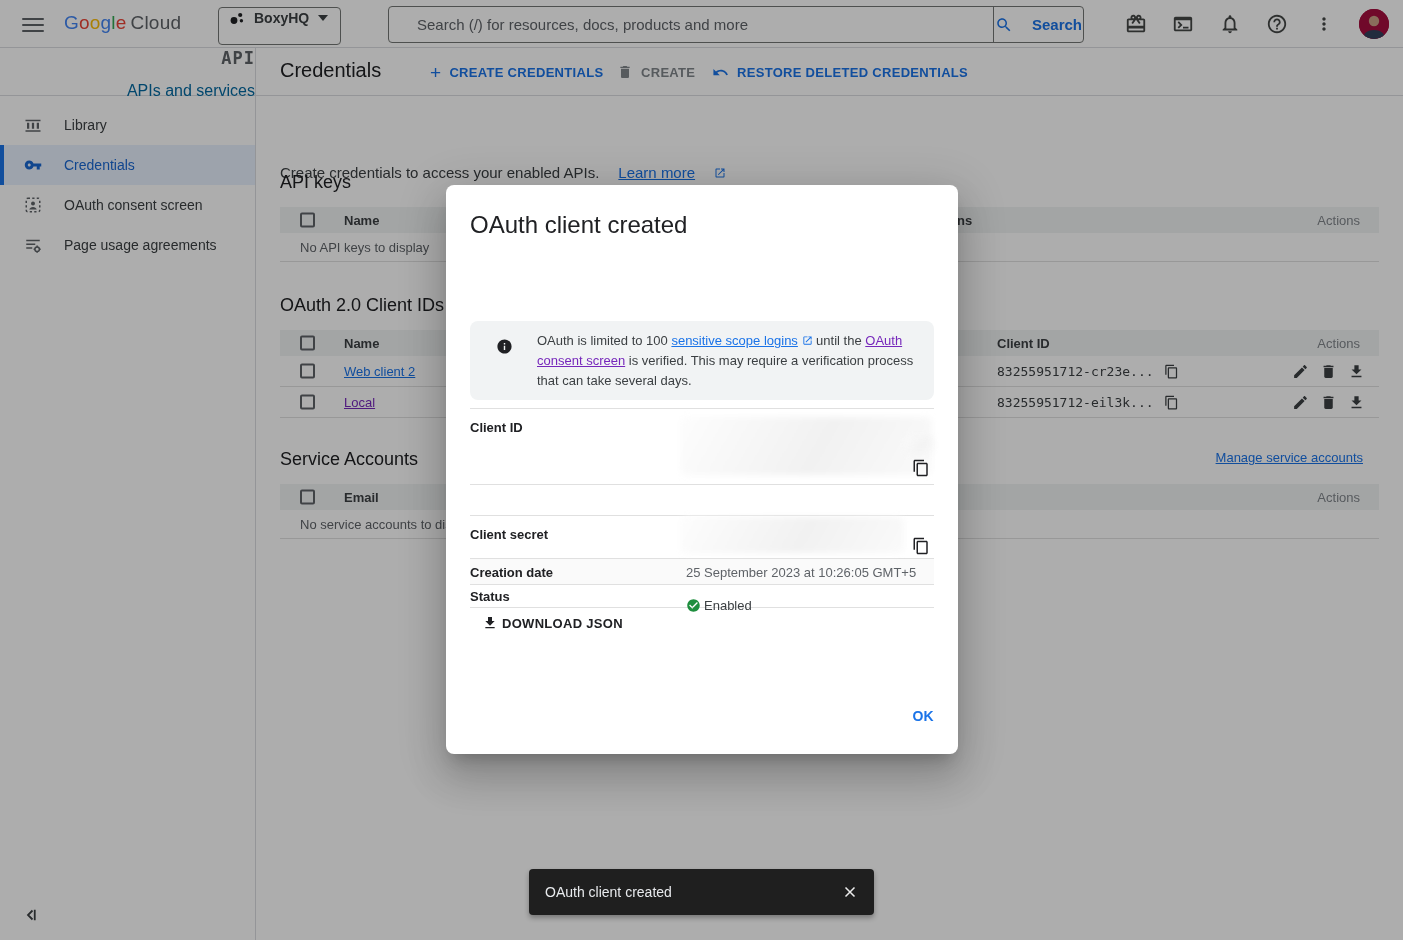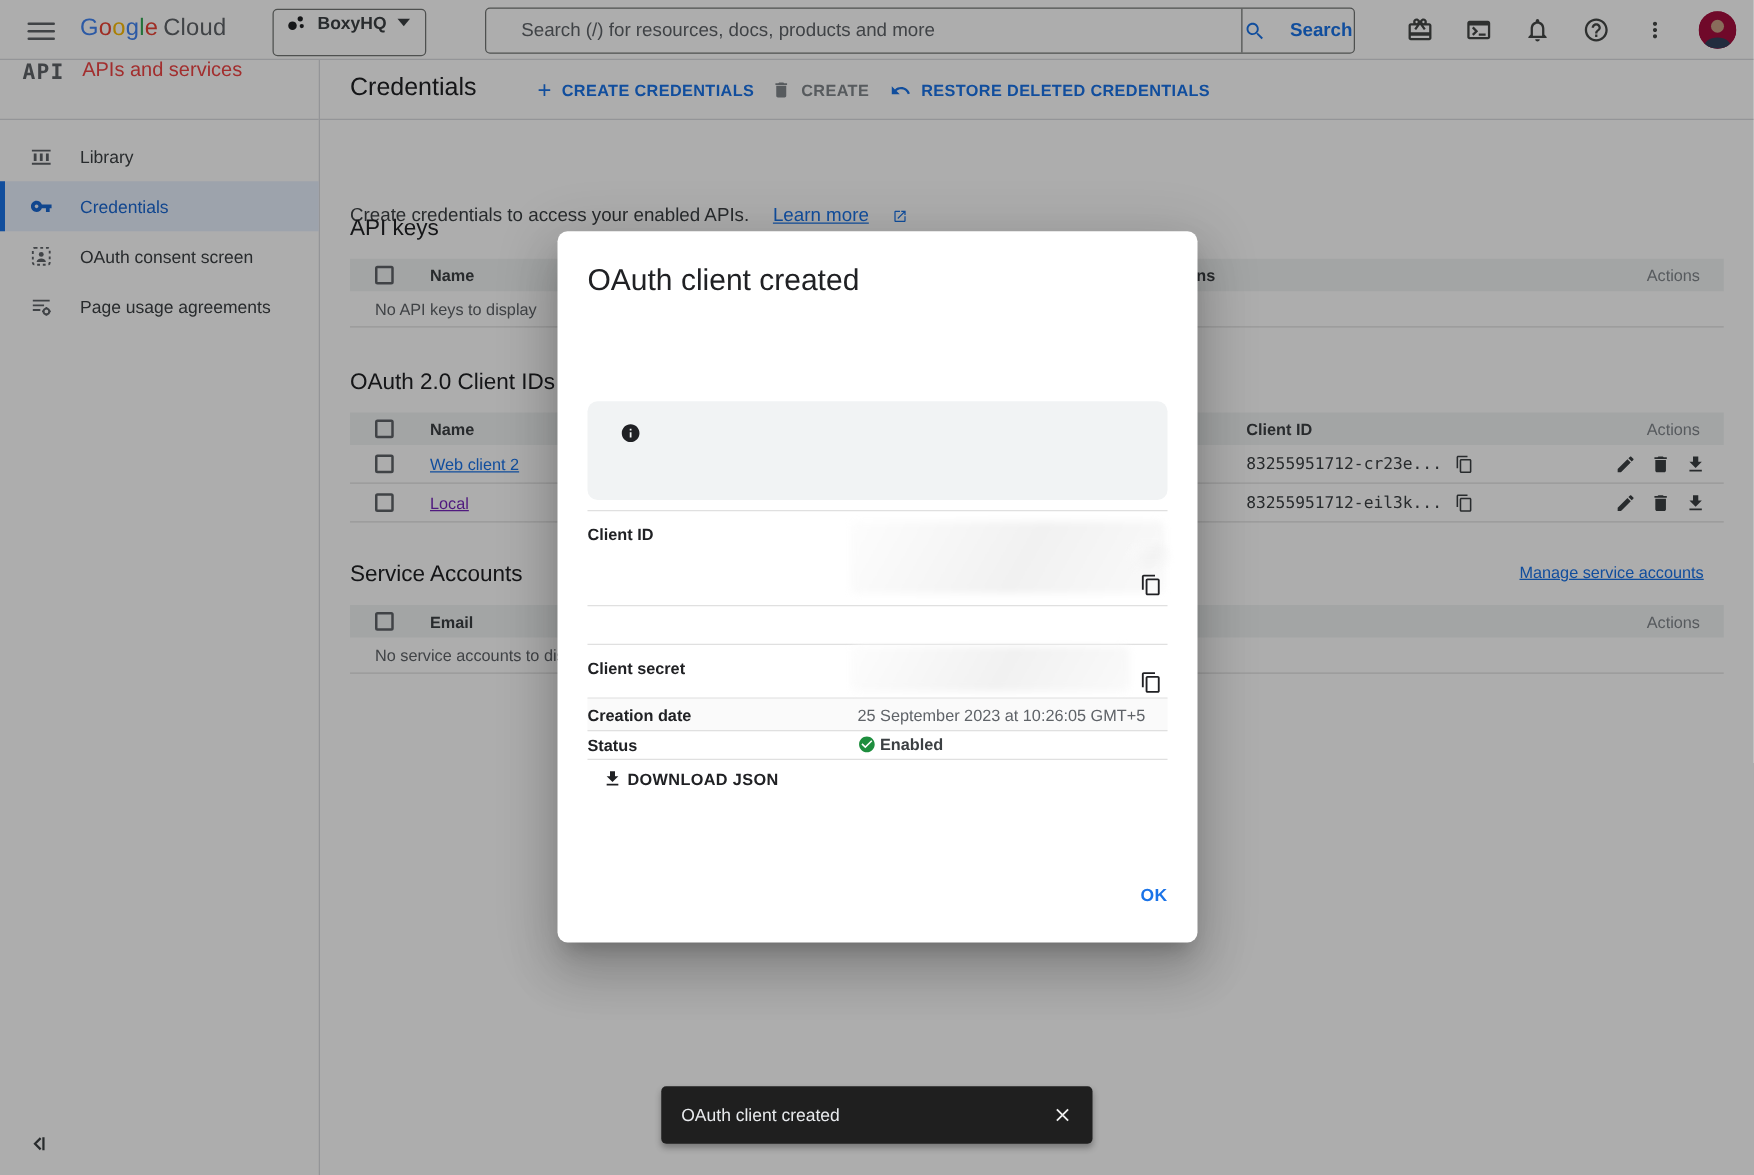--- a/index.html
+++ b/index.html
@@ -27,24 +27,24 @@
   .searchbox input::placeholder { color:#5f6368; }
   .search-btn { width:90px; border-left:1px solid #747775; display:flex; align-items:center;
     justify-content:center; gap:19px; color:#1a73e8; font-size:15px; font-weight:700; cursor:pointer; }
   .top-icons { position:absolute; right:14px; top:0; height:48px; display:flex; align-items:center; gap:23px; }
   .tb-icon { width:24px; height:24px; color:#444746; cursor:pointer; display:flex; align-items:center; justify-content:center; }
   .avatar { width:30px; height:30px; border-radius:50%; background:#a50e3e; overflow:hidden; cursor:pointer; }
 
   
   .sidebar { position:absolute; left:0; top:48px; bottom:0; width:256px; background:#fff;
     border-right:1px solid #dadce0; z-index:1; }
-  .sidebar-header { height:48px; border-bottom:1px solid #dadce0; display:flex; align-items:flex-start; padding-left:18px; gap:14px; }
+  .sidebar-header { height:48px; border-bottom:1px solid #dadce0; display:flex; align-items:flex-end; padding-left:18px; gap:14px;flex-direction:column; }
   .api-glyph { font-family:"DejaVu Sans Mono", monospace; font-weight:700; font-size:17px;
     color:#5f6368; letter-spacing:1px; }
-  .sidebar-title { font-size:16px; color:#ef4444; }
+  .sidebar-title { font-size:16px; color:#0369a1; }
   .nav { padding-top:9px; }
   .nav-item { height:40px; display:flex; align-items:center; padding-left:24px; gap:22px;
     font-size:14px; color:#3c4043; cursor:pointer; position:relative; }
   .nav-item .nicon { width:18px; height:18px; color:#5f6368; flex:0 0 18px; display:flex; align-items:center; justify-content:center;}
   .nav-item.active { background:#e8f0fe; color:#1967d2; }
   .nav-item.active .nicon { color:#1967d2; }
   .nav-item.active::before { content:""; position:absolute; left:0; top:0; bottom:0; width:4px; background:#1a73e8; }
   .collapse-btn { position:absolute; left:22px; bottom:16px; width:18px; height:18px; color:#3c4043; cursor:pointer; }
 
   
@@ -337,37 +337,43 @@
 
   <div class="scrim"></div>
 
   <div class="modal">
     <div class="modal-title">OAuth client created</div>
 
     <div class="info-box">
       <svg class="info-ic" viewBox="0 0 24 24" fill="currentColor">
           <path d="M12 2C6.48 2 2 6.48 2 12s4.48 10 10 10 10-4.48 10-10S17.52 2 12 2zm1 15h-2v-6h2v6zm0-8h-2V7h2v2z"></path>
         </svg>
+      <div class="info-text">
+        <span>OAuth is limited to 100 </span><a class="lnk">sensitive scope logins</a>
+        <svg style="display:inline-block;vertical-align:-1px;" width="11" height="11" viewBox="0 0 24 24" fill="#1a73e8">
+            <path d="M19 19H5V5h7V3H5c-1.11 0-2 .9-2 2v14c0 1.1.89 2 2 2h14c1.1 0 2-.9 2-2v-7h-2v7zM14 3v2h3.59l-9.83 9.83 1.41 1.41L19 6.41V10h2V3h-7z"></path>
+          </svg><span> until the </span><a class="lnk visited">OAuth consent screen</a><span> is verified. This may require a verification process that can take several days.</span>
+      </div>
     </div>
 
     <div class="fields">
       <div class="f-row" style="height:76px;">
         <span class="f-label">Client ID</span>
       </div>
       <div class="f-row" style="height:31px;"></div>
       <div class="f-row" style="height:43px;">
         <span class="f-label">Client secret</span>
       </div>
       <div class="f-row" style="height:26px;background:#fafafa;">
         <span class="f-label" style="top:6px;">Creation date</span>
         <span class="f-value" style="top:6px;">25 September 2023 at 10:26:05 GMT+5</span>
       </div>
       <div class="f-row" style="height:23px;">
         <span class="f-label" style="top:4px;">Status</span>
-        <div class="status-cell" style="top:3px;font-weight:bold;">
+        <div class="status-cell" style="top:13px;">
           <svg class="chk-ic" viewBox="0 0 24 24" fill="currentColor">
               <path d="M12 2C6.48 2 2 6.48 2 12s4.48 10 10 10 10-4.48 10-10S17.52 2 12 2zm-2 15l-5-5 1.41-1.41L10 14.17l7.59-7.59L19 8l-9 9z"></path>
             </svg>
           <span>Enabled</span>
         </div>
       </div>
     </div>
 
     <div class="blob" style="left:234px;top:232px;width:252px;height:58px;"></div>
     <div class="blob" style="left:459px;top:251px;width:30px;height:18px;opacity:.7;"></div>

